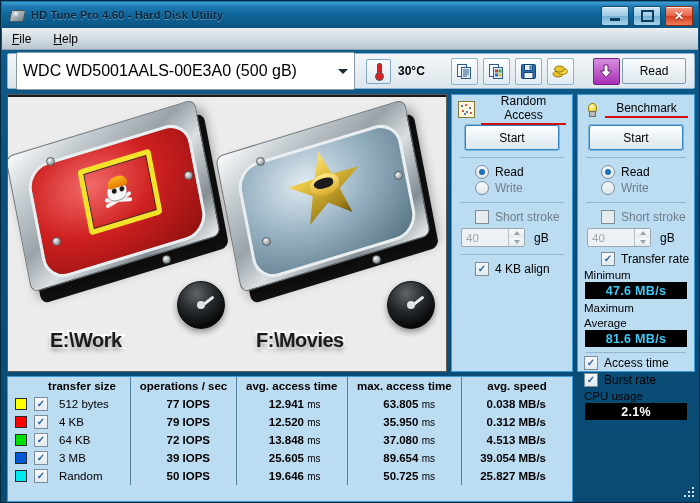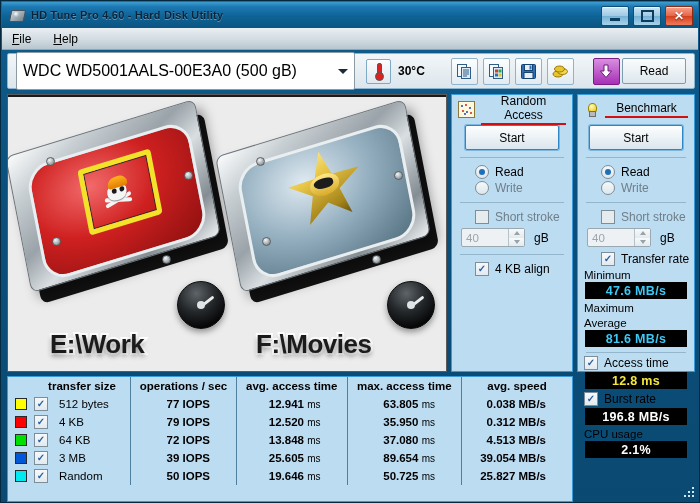--- a/index.html
+++ b/index.html
@@ -119,21 +119,21 @@
     border:1px solid #6c757b;
   }
   .drive .platter{
     position:absolute;left:16px;top:13px;width:164px;height:110px;border-radius:24px;
     border:3px solid #e9eef0;
   }
   .drive.work .platter{background:radial-gradient(ellipse at 35% 30%,#f26a6a 0%,#cf2020 45%,#8d0f0f 100%);}
   .drive.movies .platter{background:radial-gradient(ellipse at 38% 28%,#dfeaf1 0%,#93aebf 48%,#53707f 100%);}
   .drive .screw{position:absolute;width:7px;height:7px;border-radius:50%;background:radial-gradient(circle at 35% 30%,#f4f6f7,#6d7579);border:1px solid #585f63;}
   .label-badge{
-    position:absolute;font-size:26px;font-weight:bold;color:#1b1b1b;
+    position:absolute;font-size:20px;font-weight:bold;color:#1b1b1b;
     font-family:"Liberation Sans",sans-serif;letter-spacing:-.5px;
     -webkit-text-stroke:4px #ffffff;paint-order:stroke fill;
     text-shadow:0 3px 5px rgba(0,0,0,.45);
   }
   .gauge{
     position:absolute;width:46px;height:46px;border-radius:50%;
     background:radial-gradient(circle at 40% 25%,#5e6468 0%,#24282b 42%,#050505 78%,#2b3033 100%);
     border:1px solid #0a0c0d;box-shadow:0 3px 6px rgba(0,0,0,.4);
   }
   .gauge .needle{
@@ -492,26 +492,24 @@
     <div class="metric-label">Minimum</div>
     <div class="lcd cyan">47.6 MB/s</div>
     <div class="metric-label">Maximum</div>
     <div class="metric-label">Average</div>
     <div class="lcd cyan">81.6 MB/s</div>
     <div class="sep" style="margin:5px 8px 3px 8px;"></div>
     <div class="row" style="margin:0 0 2px 6px;">
         <span class="cbox">✓</span>
         <span>Access time</span>
       </div>
-    <div class="lcd yellow">12.8 ms</div>
     <div class="row" style="margin:3px 0 2px 6px;">
         <span class="cbox">✓</span>
         <span>Burst rate</span>
       </div>
-    <div class="lcd white">196.8 MB/s</div>
     <div class="metric-label" style="margin-left:6px;">CPU usage</div>
     <div class="lcd white">2.1%</div>
   </div>
 
   <div class="tablewrap">
     <table>
       <thead>
         <tr>
           <th class="c-sw"></th>
           <th class="c-size" style="text-align:center;">transfer size</th>

